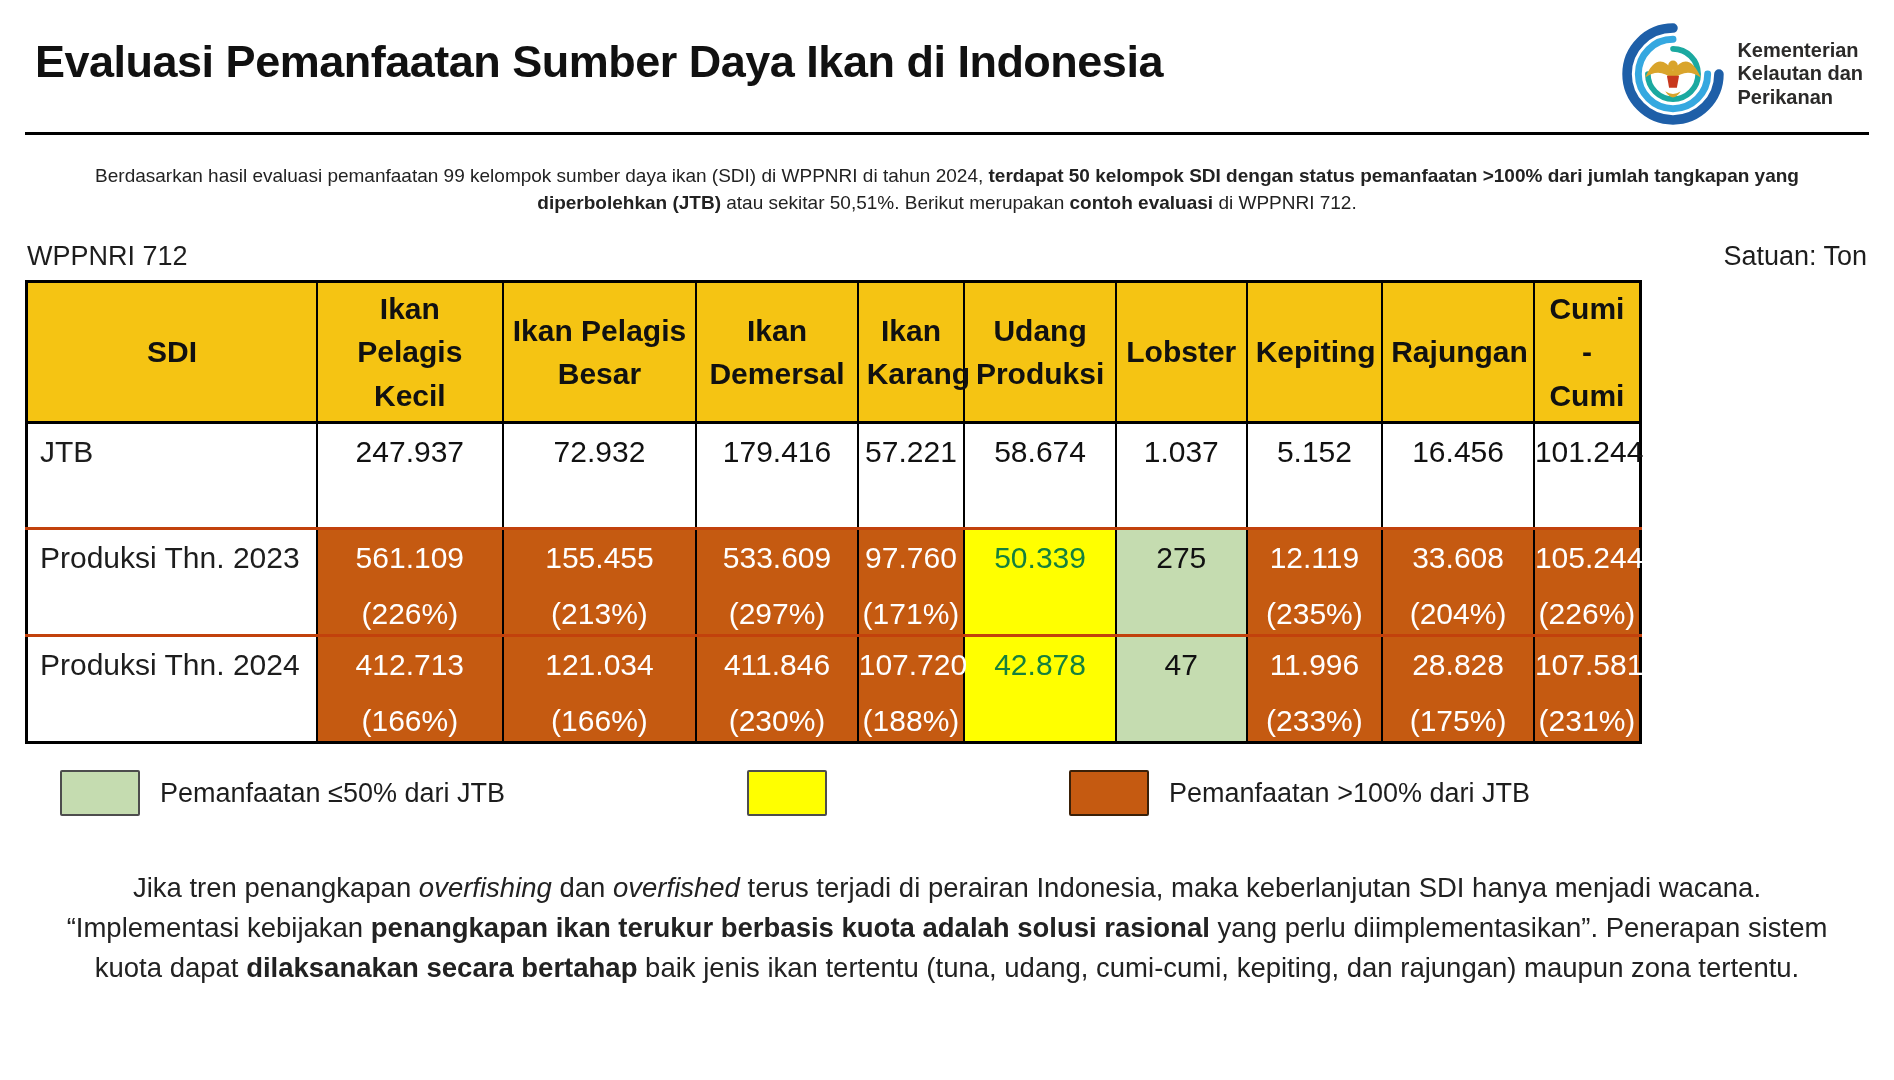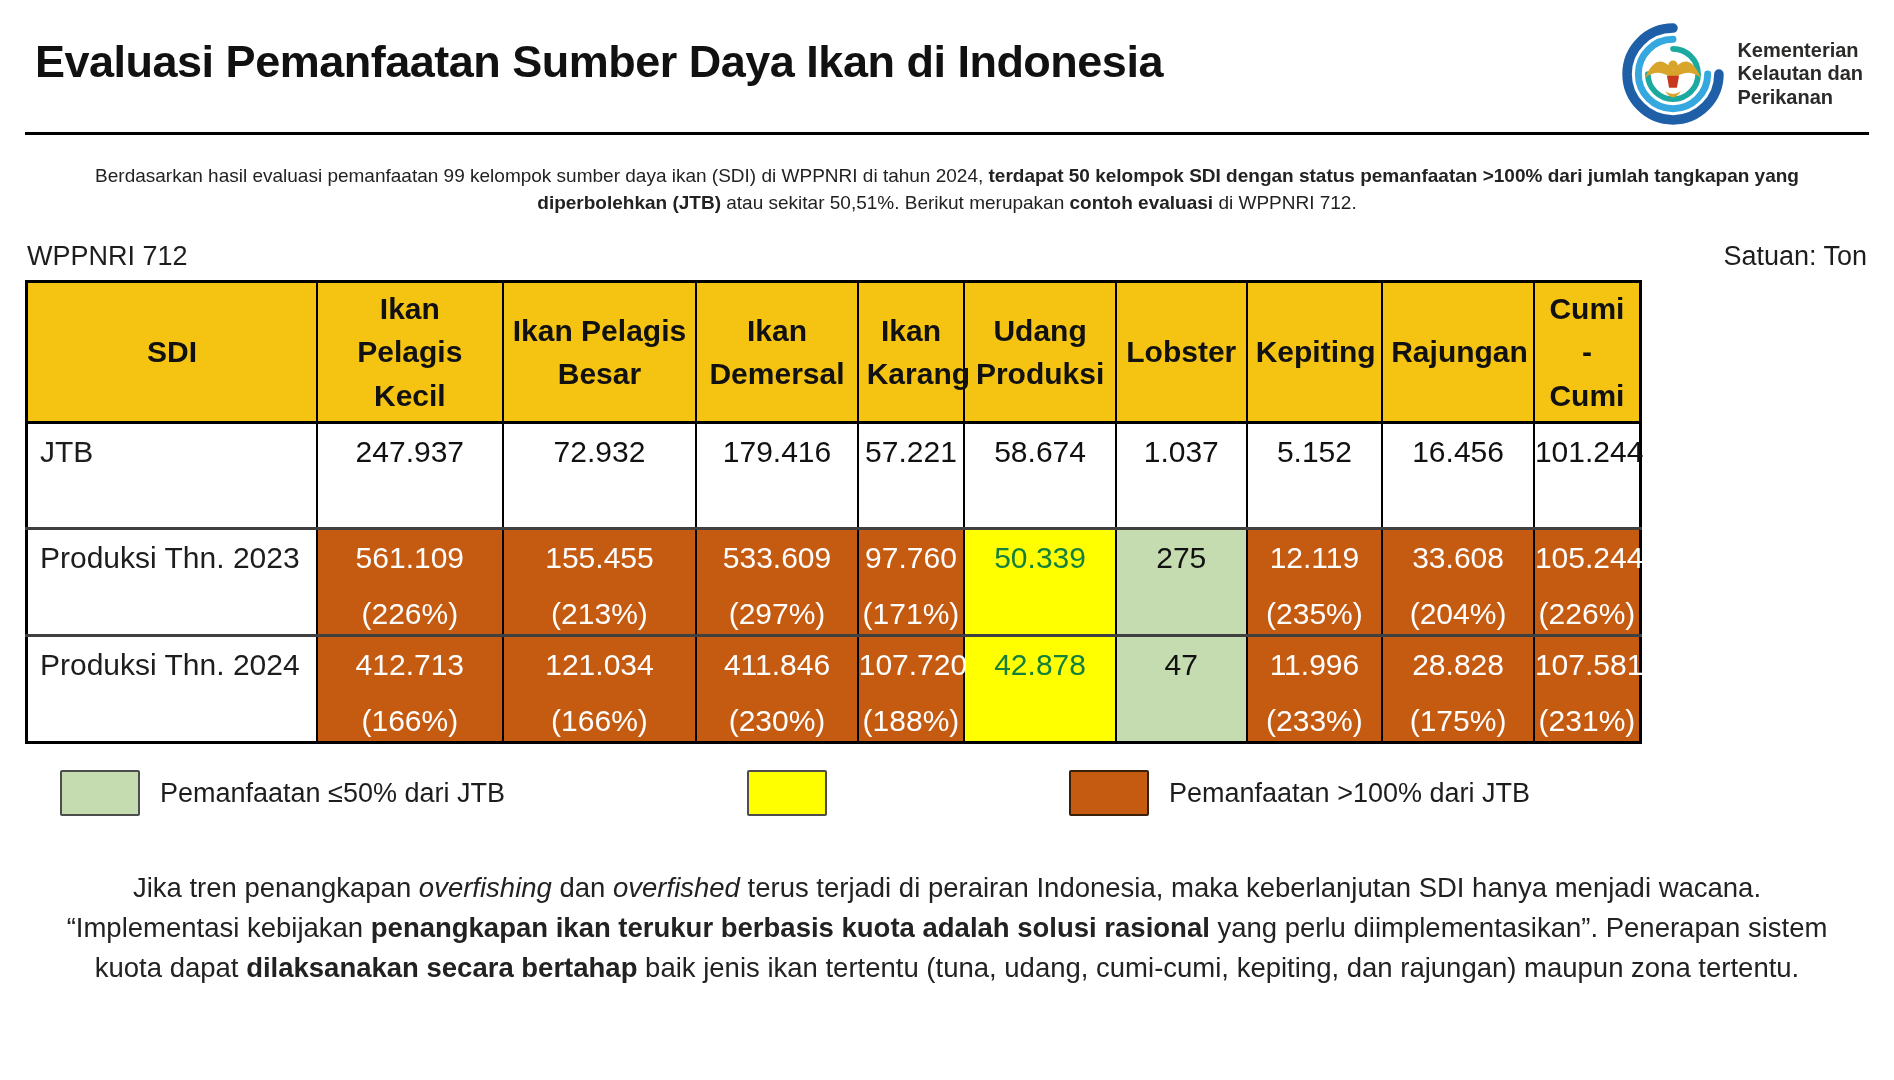--- a/index.html
+++ b/index.html
@@ -56,21 +56,21 @@
   table.sdi col:nth-child(9){width:9.4%;}
   table.sdi col:nth-child(10){width:6.6%;}
   table.sdi th, table.sdi td { border:2px solid #000; }
   table.sdi thead tr { height:100px; }
   table.sdi thead th {
     background:var(--c-header,#F5C413);
     font-weight:700; text-align:center; vertical-align:middle;
     padding:4px 8px; line-height:1.45; color:#111;
     border-bottom:3px solid #000;
   }
-  table.sdi tbody tr { height:106px; border-top:3px solid #404040; }
+  table.sdi tbody tr { height:106px; border-top:3px solid #c2410c; }
   table.sdi tbody th.row-label {
     background:#fff; font-weight:400; text-align:left; vertical-align:top;
     padding:10px 6px 0 12px; line-height:1.2;
   }
   table.sdi tbody td {
     text-align:center; vertical-align:top; padding-top:8px; line-height:1.35;
   }
   td.plain { background:#ffffff; color:#111; }
   td.high  { background:var(--c-high,#C55A11); color:#ffffff; }
   td.mid   { background:var(--c-mid,#FFFF00); color:#15803d; }

